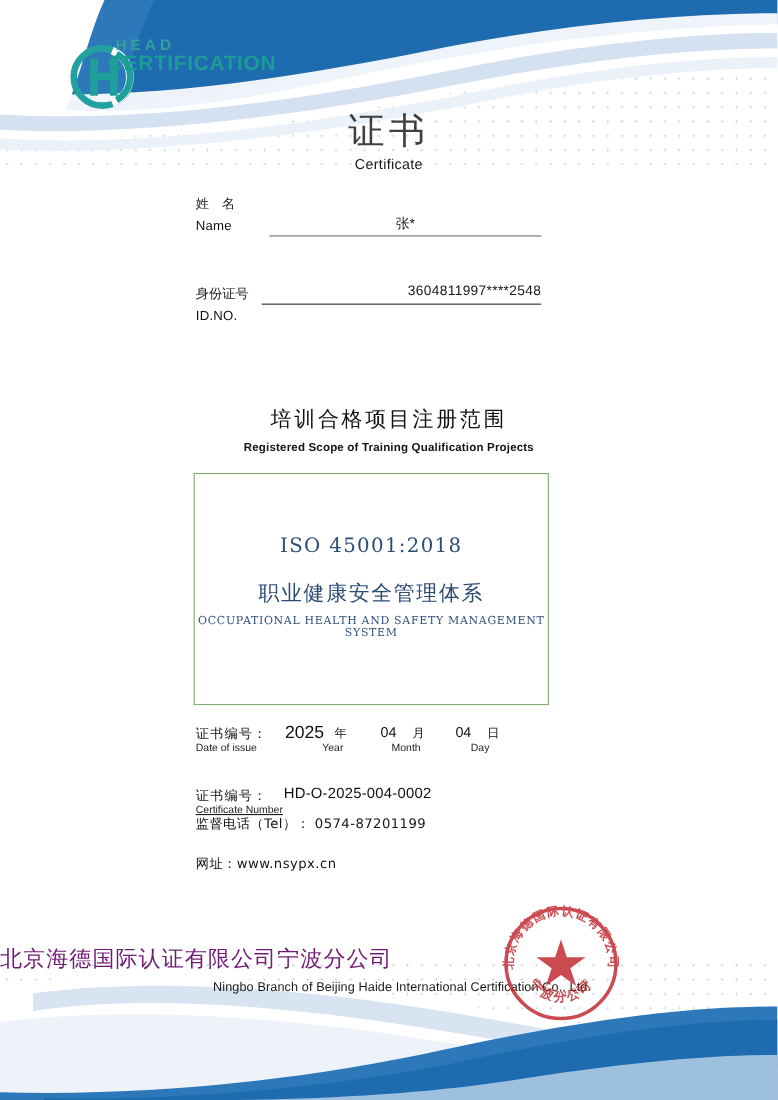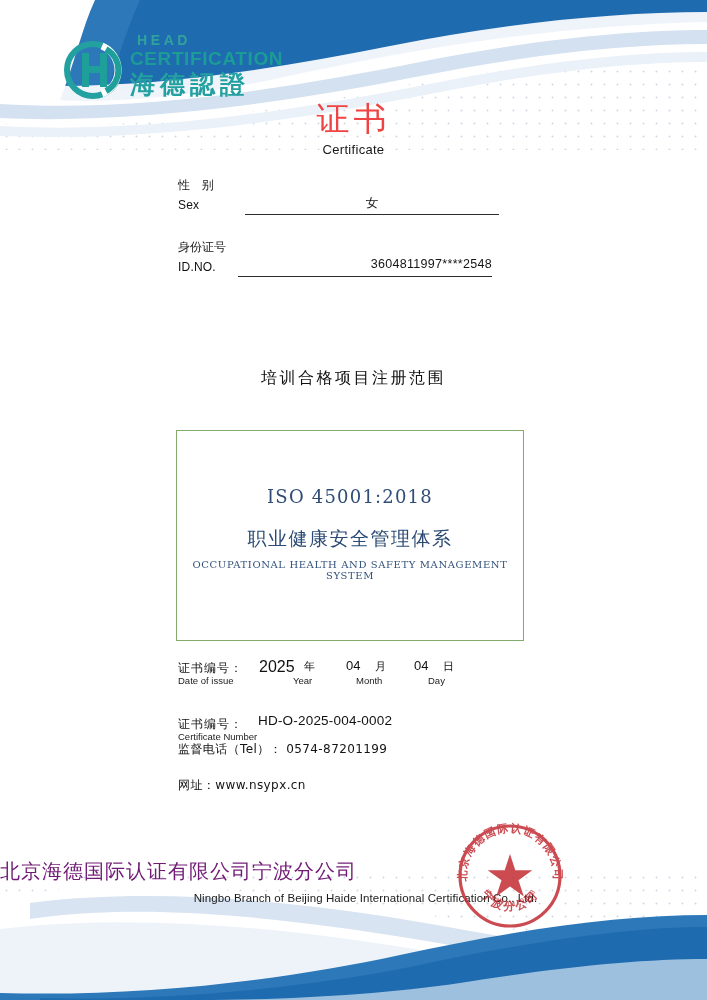--- a/index.html
+++ b/index.html
@@ -34,40 +34,40 @@
 
   
   .logo{
     position:absolute;left:62px;top:33px;z-index:6;
     width:230px;height:78px;
   }
   .logo-mark{
     position:absolute;left:0;top:4px;width:66px;height:66px;
   }
   .logo-text{
-    position:absolute;left:68px;top:0px;width:185px;
+    position:absolute;left:36px;top:0px;width:185px;
   }
   .logo-head{
     font-size:14px;font-weight:bold;color:#2fa39b;letter-spacing:3.6px;
     line-height:15px;margin-left:7px;
   }
   .logo-cert{
     font-size:19px;font-weight:bold;color:#1c9c96;letter-spacing:0.6px;
     line-height:21px;
   }
   .logo-cn{
     font-size:25px;font-weight:bold;color:#23a0a0;letter-spacing:5px;
     line-height:29px;margin-top:1px;
   }
 
   
   .cert-title{
     position:absolute;left:0;top:97px;width:707px;text-align:center;z-index:6;
     font-family:"DejaVu Serif", serif;
-    font-size:33px;color:#ef4444;letter-spacing:4px;
+    font-size:33px;color:#404040;letter-spacing:4px;
   }
   .cert-subtitle{
     position:absolute;left:0;top:142px;width:707px;text-align:center;z-index:6;
     font-size:13px;color:#181818;letter-spacing:0.3px;
   }
 
   
   .fields{position:absolute;left:178px;top:178px;width:340px;z-index:6;}
   .field{position:relative;height:62px;}
   .field-labels{position:absolute;left:0;top:0;width:80px;}
@@ -88,31 +88,31 @@
   }
   .field-value span{display:inline-block;vertical-align:bottom;}
   .f-name .field-value{border-bottom-color:#6f6f6f;width:247px;}
   .f-sex .field-value{width:254px;}
   .f-id .field-value{width:254px;left:60px;letter-spacing:0.3px;text-align:right;}
 
   
   .scope-cn{
     position:absolute;left:0;top:368px;width:707px;text-align:center;z-index:6;
     font-family:"DejaVu Serif", serif;
-    font-size:16px;color:#111;letter-spacing:2.5px;
+    font-size:19px;color:#111;letter-spacing:2.5px;
   }
   .scope-en{
     position:absolute;left:0;top:401px;width:707px;text-align:center;z-index:6;
     font-size:10.5px;font-weight:bold;color:#141414;letter-spacing:0.15px;
   }
 
   
   .scope-box{
     position:absolute;left:176px;top:430px;
-    width:348px;height:211px;
+    width:323px;height:211px;
     border:1.6px solid #82ab6d;
     box-sizing:border-box;z-index:6;background:transparent;
   }
   .iso-std{
     position:absolute;left:0;top:55px;width:100%;text-align:center;
     font-family:"DejaVu Serif", serif;
     font-size:18px;color:#2f4d77;letter-spacing:1.2px;
   }
   .iso-cn{
     position:absolute;left:0;top:95px;width:100%;text-align:center;
@@ -140,21 +140,21 @@
   .dt-ycn{position:absolute;left:126px;top:1px;font-size:11px;color:#111;}
   .dt-m{position:absolute;left:168px;top:0;font-size:13px;color:#111;}
   .dt-mcn{position:absolute;left:197px;top:1px;font-size:11px;color:#111;}
   .dt-d{position:absolute;left:236px;top:0;font-size:13px;color:#111;}
   .dt-dcn{position:absolute;left:265px;top:1px;font-size:11px;color:#111;}
   .sub-year{left:115px;}
   .sub-month{left:178px;}
   .sub-day{left:250px;}
   .sub-doi{left:0;}
   .certno-val{position:absolute;left:80px;top:-1px;font-size:13.5px;color:#111;letter-spacing:0.2px;}
-  .sub-cn{left:0;}
+  .sub-cn{left:0;text-decoration:underline;}
 
   .contact{position:absolute;left:178px;top:741px;width:360px;z-index:6;}
   .contact-line{
     font-size:12px;color:#131313;margin-bottom:19px;letter-spacing:0.4px;
     font-family:"DejaVu Sans", sans-serif;
   }
 
   
   .footer-cn{
     position:absolute;left:0;top:858px;width:656px;text-align:left;z-index:6;
@@ -210,51 +210,51 @@
         <path d="M40,9 A26,26 0 0,1 40,57" fill="none" stroke="#ffffff" stroke-width="7"></path>
         <path d="M44,12 A24,24 0 0,1 44,54" fill="none" stroke="#1f9f9a" stroke-width="6"></path>
         <rect x="20" y="16" width="7" height="34" fill="#1f9f9a"></rect>
         <rect x="38" y="16" width="7" height="34" fill="#1f9f9a"></rect>
         <rect x="20" y="29" width="25" height="7" fill="#1f9f9a"></rect>
       </svg>
     </div>
     <div class="logo-text">
       <div class="logo-head">HEAD</div>
       <div class="logo-cert">CERTIFICATION</div>
-      <div class="logo-cn">海德認證</div>
     </div>
   </div>
 
   <div class="cert-title">证书</div>
   <div class="cert-subtitle">Certificate</div>
 
   <div class="fields">
-
-    <div class="field f-sex">
+    <div class="field f-name">
       <div class="field-labels">
-        <div class="f-cn">性 别</div>
-        <div class="f-en">Sex</div>
+        <div class="f-cn">姓 名</div>
+        <div class="f-en">Name</div>
       </div>
       <div class="field-value">
-        <span>女</span>
+        <span>张*</span>
       </div>
     </div>
+
 
     <div class="field f-id">
       <div class="field-labels">
-        <div class="f-cn" style="letter-spacing:0px;">身份证号</div>
+        <div class="f-cn" style="letter-spacing:0px;margin-top:20px;">身份证号</div>
         <div class="f-en">ID.NO.</div>
       </div>
       <div class="field-value">
         <span>3604811997****2548</span>
       </div>
     </div>
   </div>
 
   <div class="scope-cn">培训合格项目注册范围</div>
+  <div class="scope-en">Registered Scope of Training Qualification Projects</div>
 
   <div class="scope-box">
     <div class="iso-std">ISO 45001:2018</div>
     <div class="iso-cn">职业健康安全管理体系</div>
     <div class="iso-en">OCCUPATIONAL HEALTH AND SAFETY MANAGEMENT SYSTEM</div>
   </div>
 
   <div class="issue">
     <div class="issue-row">
       <span class="issue-lbl-cn">证书编号：</span>

